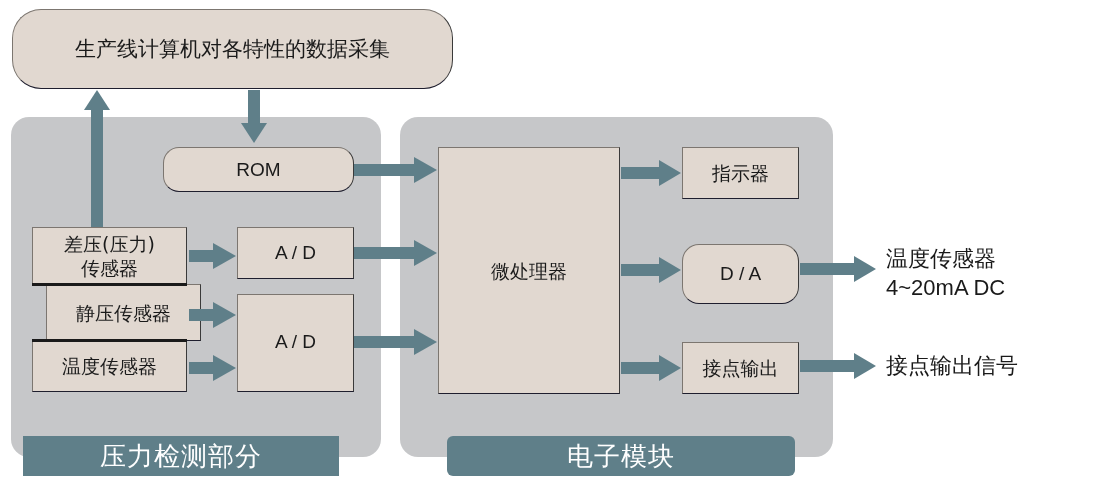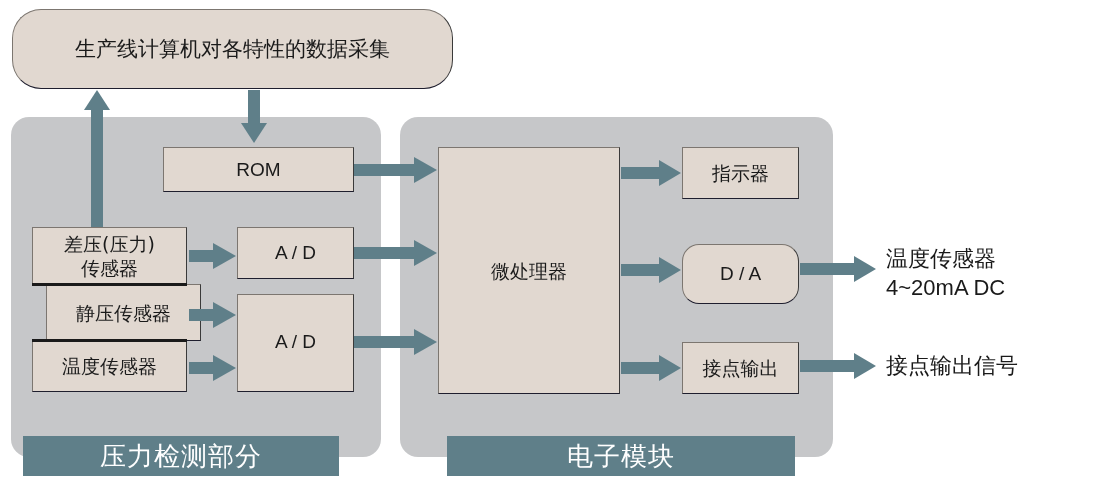--- a/index.html
+++ b/index.html
@@ -20,42 +20,42 @@
   svg.arrows { position: absolute; left: 0; top: 0; }
 </style>
 </head>
 <body>
 
 <div class="panel" style="left:11px; top:117px; width:370px; height:340px;"></div>
 <div class="panel" style="left:400px; top:117px; width:433px; height:340px;"></div>
 
 <div class="box" style="left:12px; top:9px; width:441px; height:80px; font-size:21px;border-radius:29px;">生产线计算机对各特性的数据采集</div>
 
-<div class="box latin" style="left:163px; top:147px; width:191px; height:45px;">ROM</div>
+<div class="box latin" style="left:163px; top:147px; width:191px; height:45px;border-radius:16px;">ROM</div>
 
 <div class="box" style="left:32px; top:227px; width:155px; height:58px; flex-direction:column;">
   <span>差压(压力)</span>
   <span>传感器</span>
 </div>
 <div class="box" style="left:32px; top:284px; width:155px; height:57px;margin-left:14px;">静压传感器</div>
 <div class="box" style="left:32px; top:340px; width:155px; height:52px;">温度传感器</div>
 <div class="sep" style="left:32px; top:283px; width:155px;"></div>
 <div class="sep" style="left:32px; top:339px; width:155px;"></div>
 
 <div class="box latin" style="left:237px; top:227px; width:117px; height:52px;">A / D</div>
 <div class="box latin" style="left:237px; top:294px; width:117px; height:98px; align-items:flex-start; padding-top:35px;">A / D</div>
 
 <div class="box" style="left:438px; top:147px; width:182px; height:247px;">微处理器</div>
 
 <div class="box" style="left:682px; top:147px; width:117px; height:52px;">指示器</div>
 <div class="box latin" style="left:682px; top:244px; width:117px; height:60px;border-radius:17px;">D / A</div>
 <div class="box" style="left:682px; top:342px; width:117px; height:52px;">接点输出</div>
 
 <div class="banner" style="left:23px; top:436px; width:316px; height:40px;">压力检测部分</div>
-<div class="banner" style="left:447px; top:436px; width:348px; height:40px;">电子模块</div>
+<div class="banner" style="left:447px; top:436px; width:348px; height:40px;border-radius:6px;">电子模块</div>
 
 <div class="out-label" style="left:886px; top:244px;">
   <div>温度传感器</div>
   <div class="latin">4~20mA DC</div>
 </div>
 <div class="out-label" style="left:886px; top:351px;">接点输出信号</div>
 
 <svg class="arrows" width="1101" height="487">
   <g fill="#5f7f89">
 

